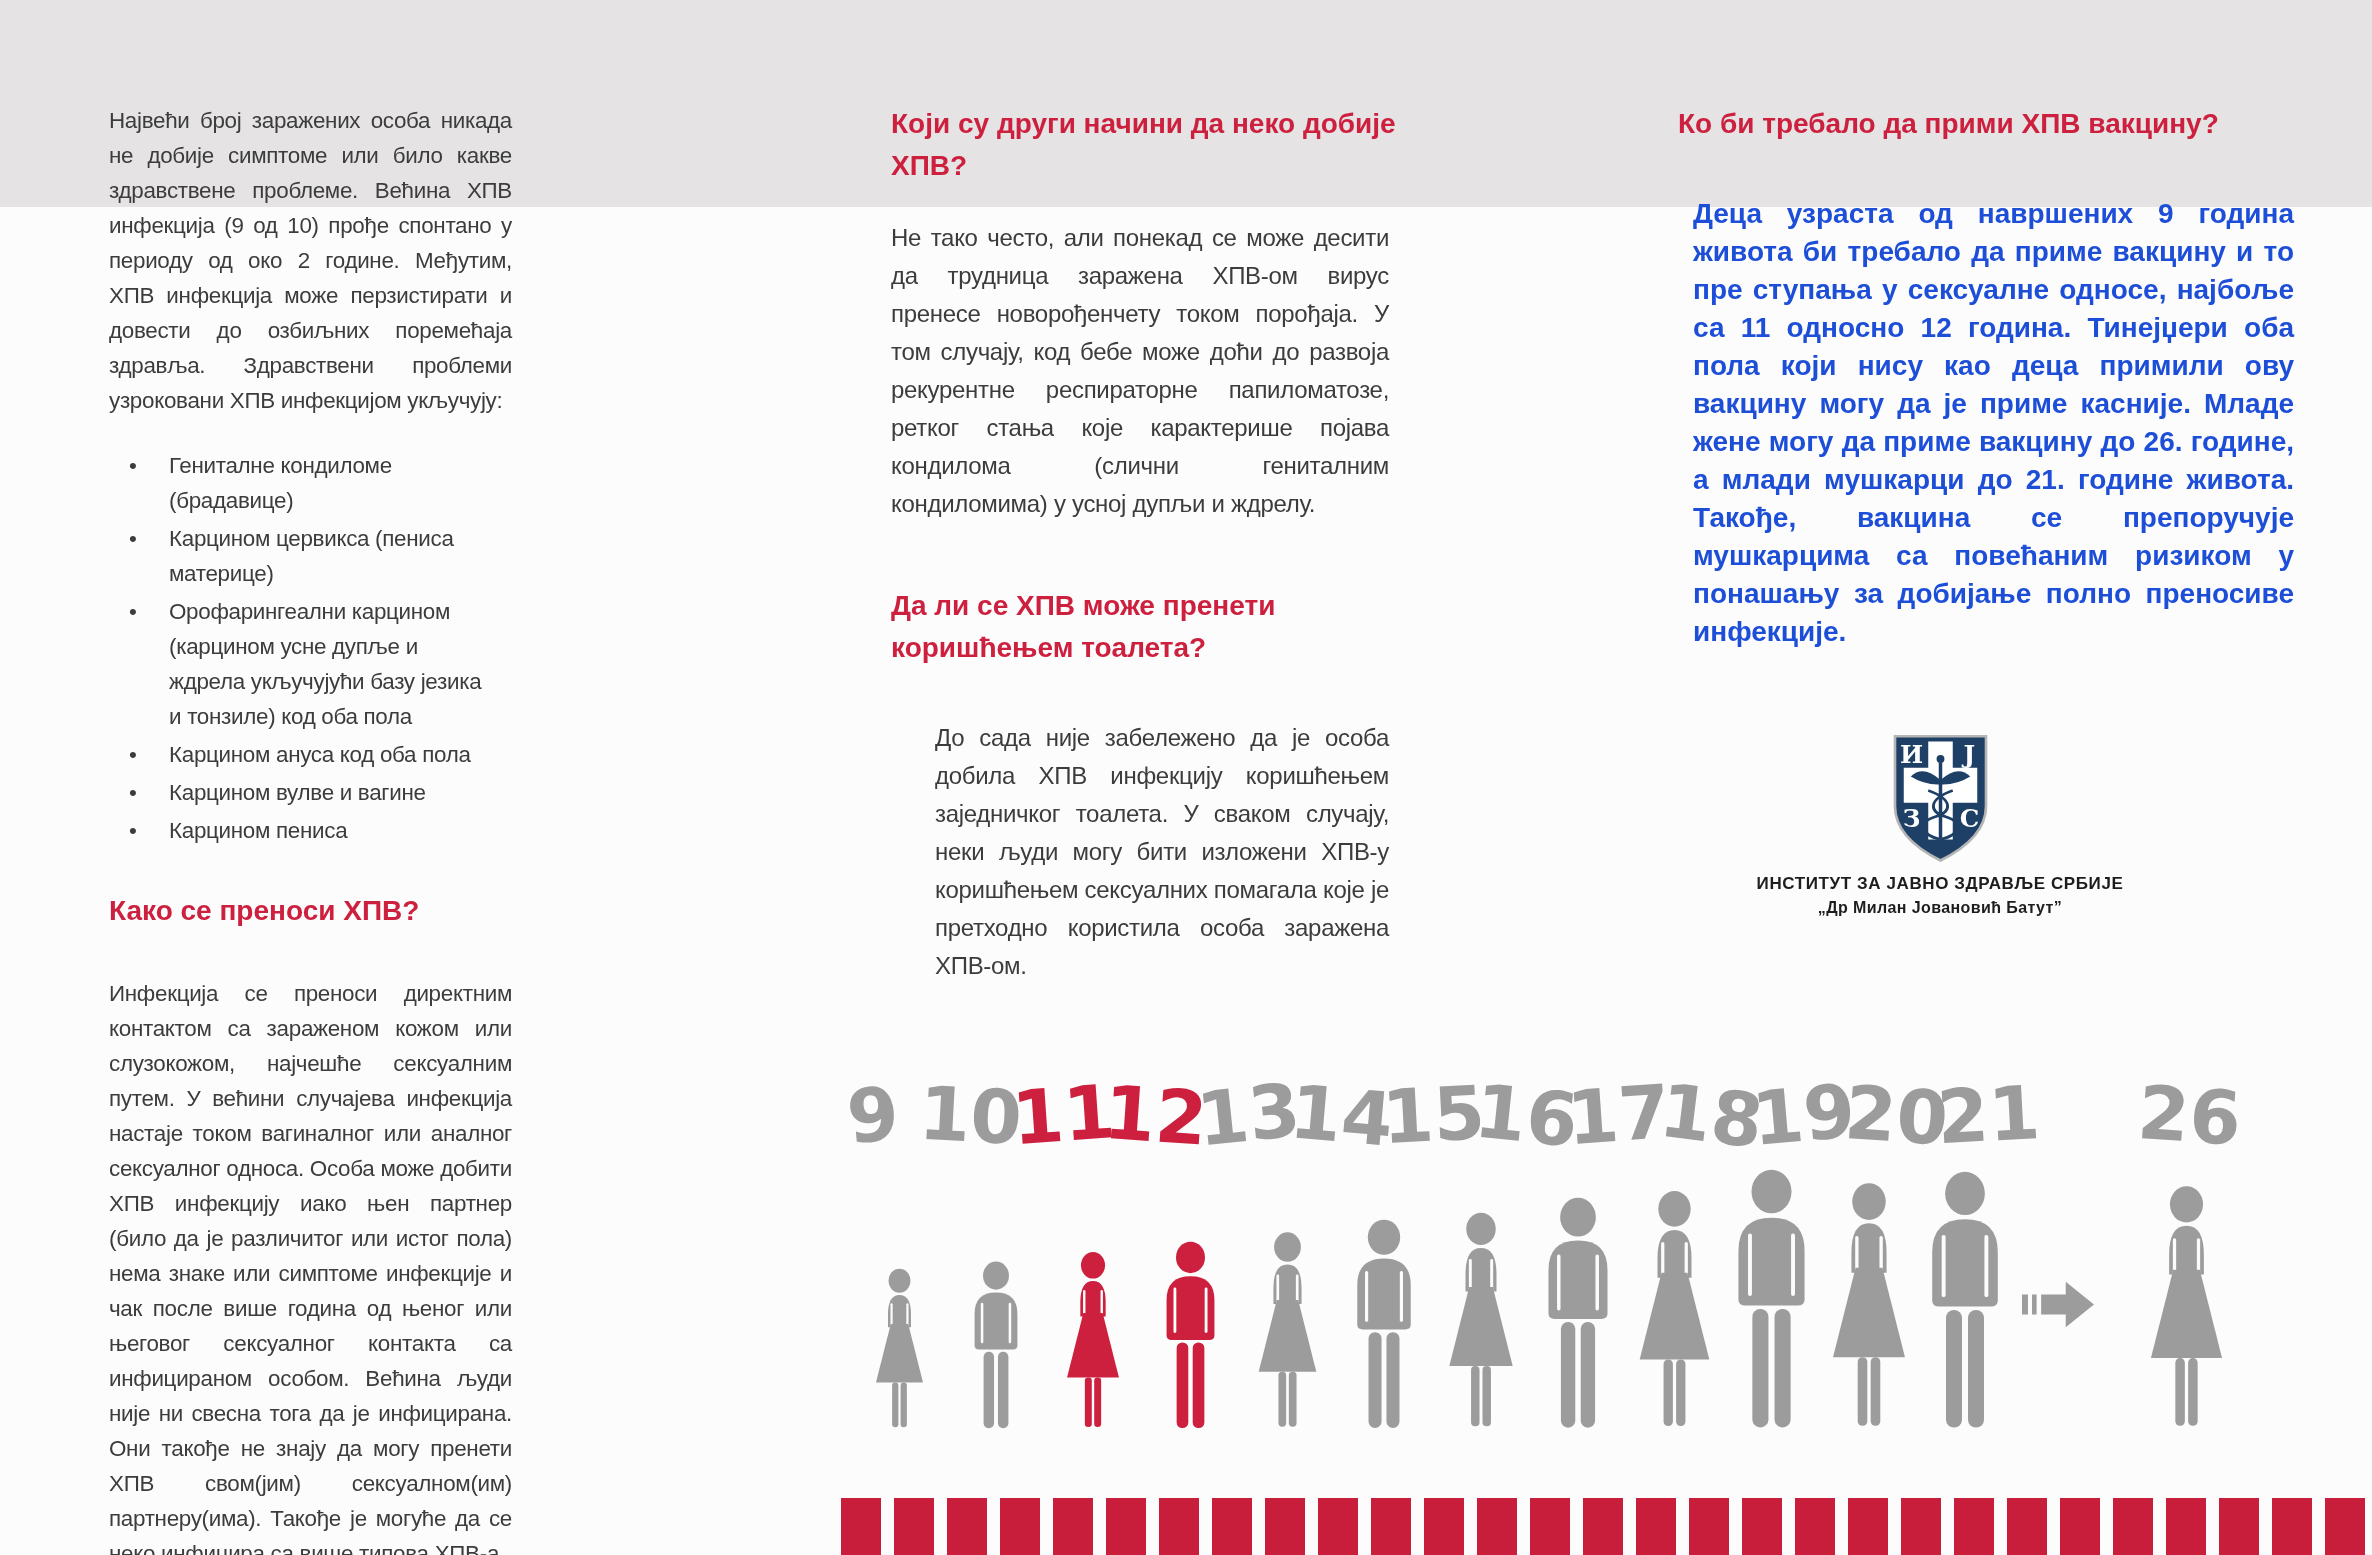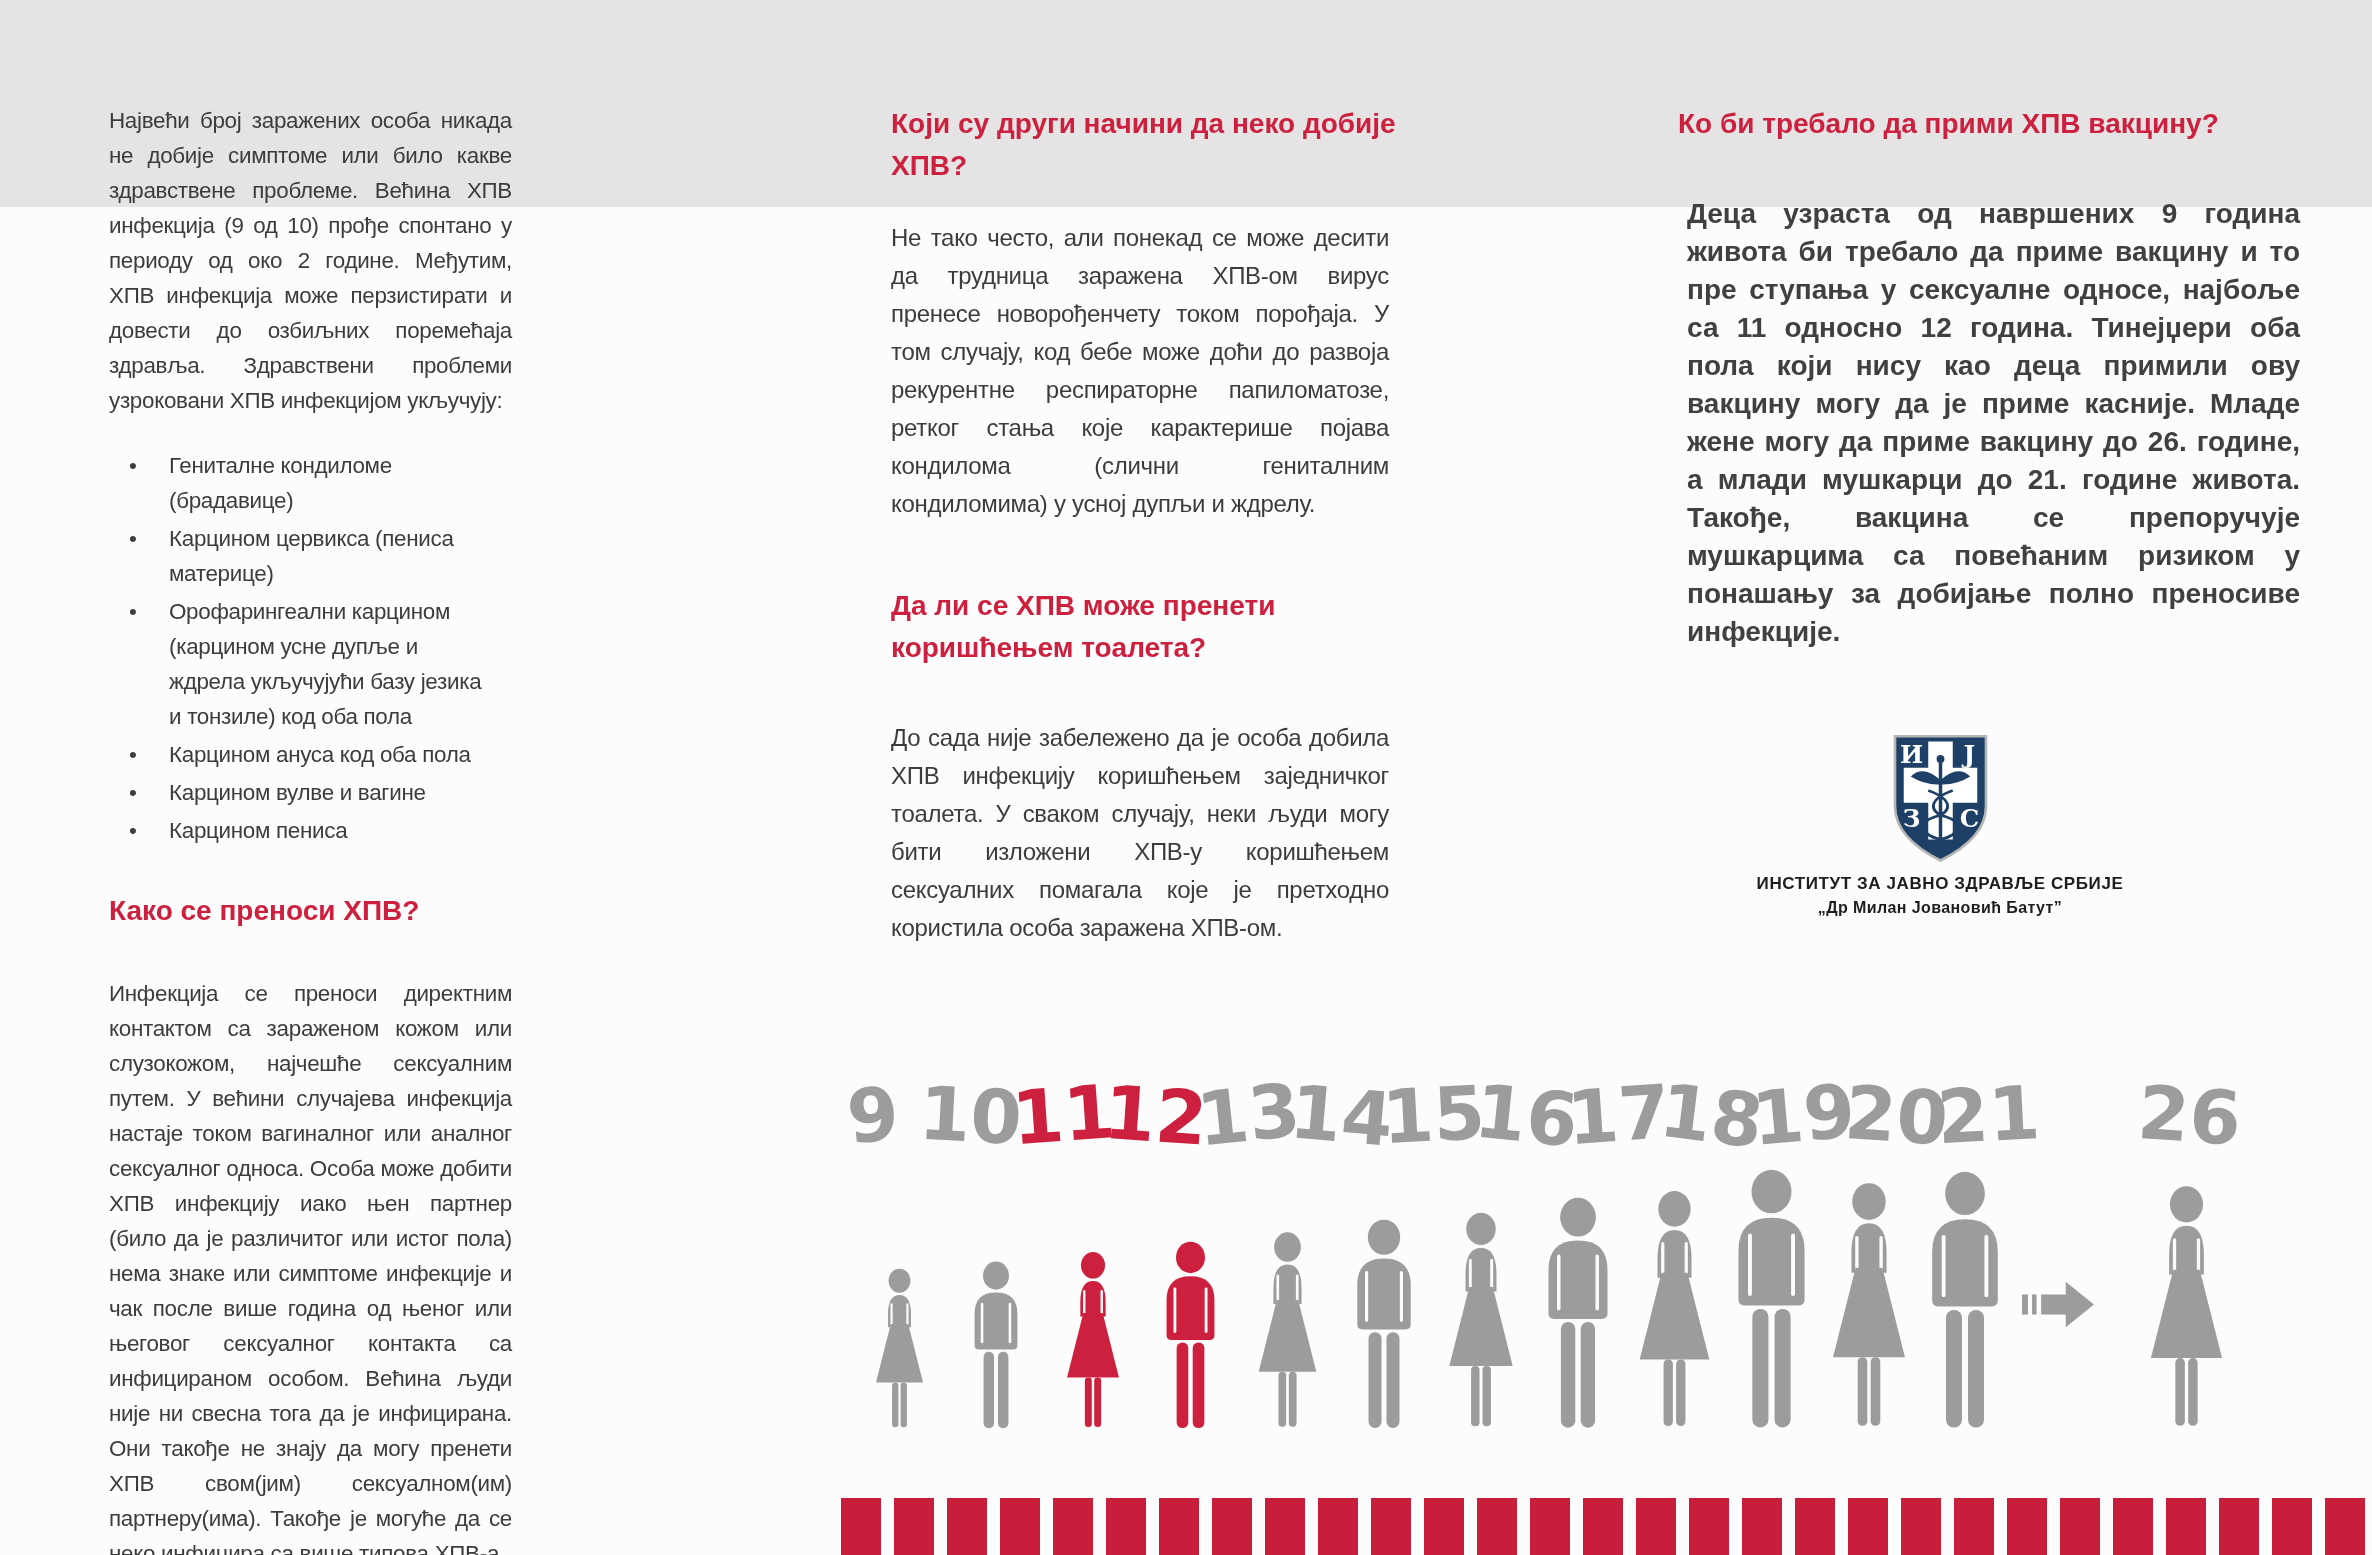--- a/index.html
+++ b/index.html
@@ -15,22 +15,22 @@
   .col3{left:1678px;width:631px;}
   h2{font-size:28px;line-height:42px;font-weight:bold;color:#cd203e;margin:0;}
   .col1 h2.first{width:537px;margin-bottom:32px;}
   .col2 h2.first{width:517px;margin-bottom:32px;}
   .col3 h2.first{margin-bottom:50px;}
   .h2b{margin-top:42px;}
   p.body{font-size:22.4px;line-height:35px;text-align:justify;margin:0;letter-spacing:-0.3px;}
   .col2 p.body{font-size:24px;line-height:38px;}
   .col1 .after-h{margin-top:44px;}
   .col2 .h2b{margin-top:62px;}
-  .col2 .after-h{margin-top:50px;}
-  p.bold3{font-size:28px;line-height:38px;font-weight:bold;color:#404040;text-align:justify;margin:9px;}
+  .col2 .after-h{margin-top:50px;margin-left:44px;}
+  p.bold3{font-size:28px;line-height:38px;font-weight:bold;color:#1d4ed8;text-align:justify;margin:15px;}
   ul.blist{list-style:none;margin:30px 16px 0 0;padding:0;font-size:22.4px;line-height:35px;letter-spacing:-0.3px;}
   ul.blist li{padding-left:60px;position:relative;margin:0 0 3px 0;}
   ul.blist li::before{content:"\2022";position:absolute;left:20px;top:0;}
   .logo-block{position:absolute;left:1741px;top:731px;width:398px;text-align:center;}
   .logo-block svg.shield{display:block;margin:0 auto 10px auto;}
   .org{font-size:17px;font-weight:bold;color:#1d1d1d;letter-spacing:0.6px;margin-top:10px;}
   .org2{font-size:16px;font-weight:bold;color:#1d1d1d;margin-top:5px;letter-spacing:0.4px;}
   .ig-num{
     position:absolute;top:1077px;width:92px;text-align:center;
     font-size:74px;font-weight:bold;color:#9d9c9c;line-height:76px;

